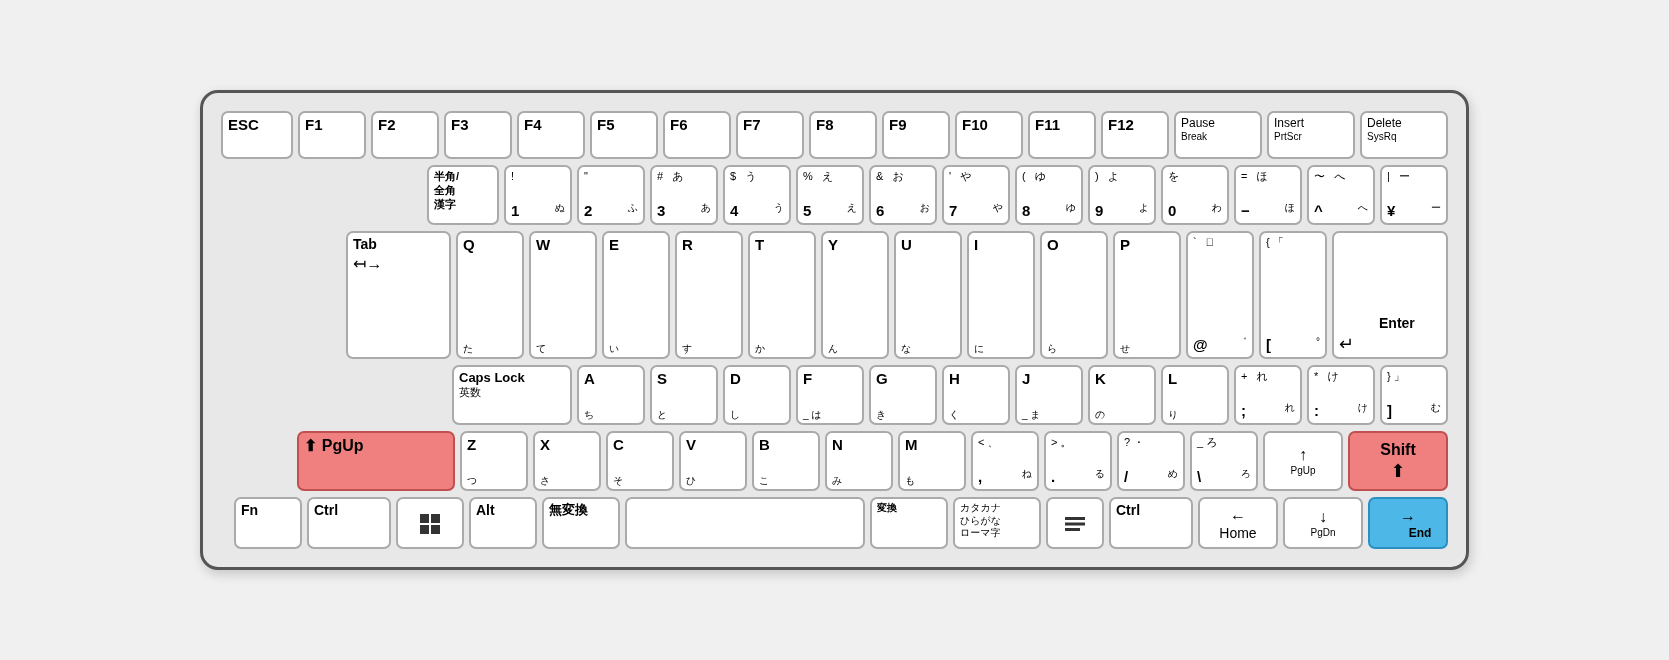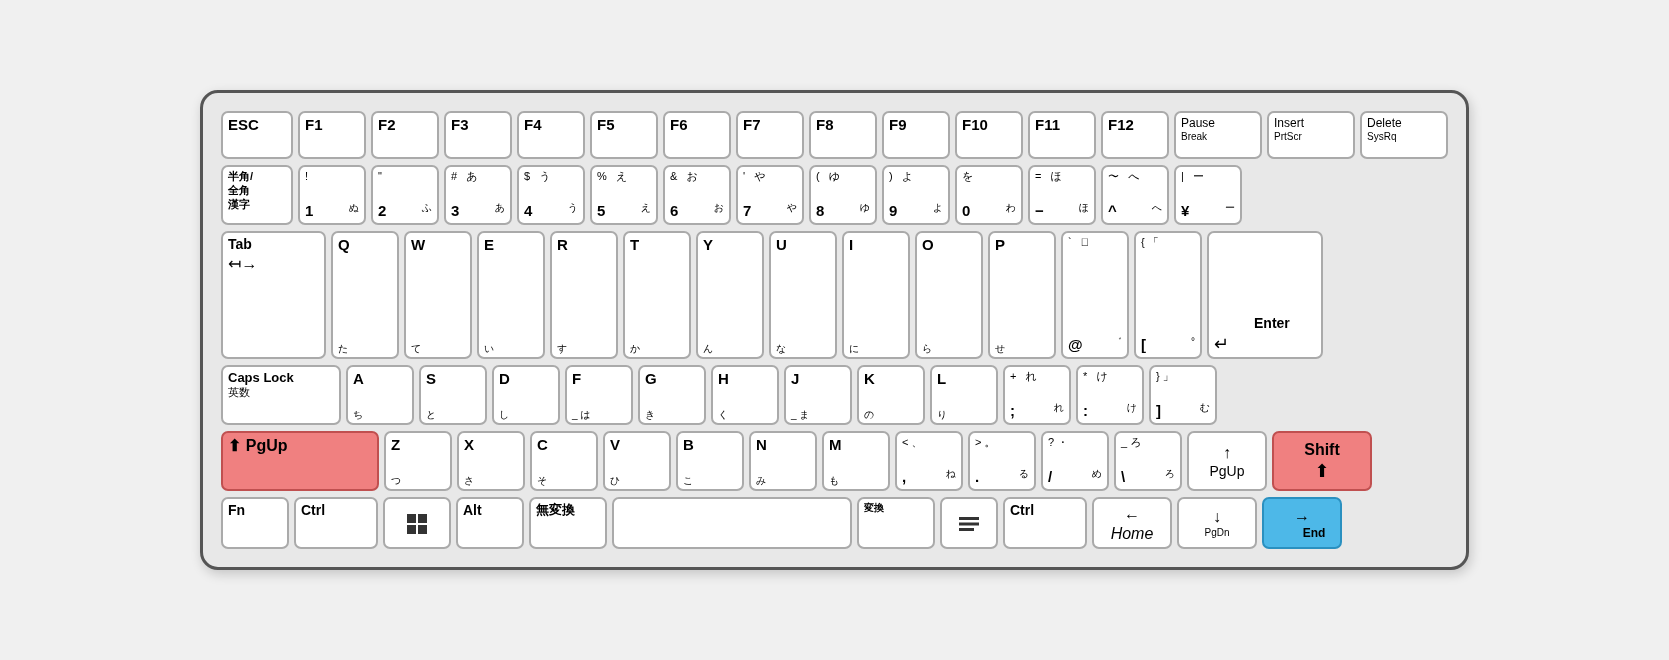--- a/index.html
+++ b/index.html
@@ -18,20 +18,21 @@
       padding: 18px 18px 18px 18px;
       display: flex;
       flex-direction: column;
       gap: 6px;
       box-shadow: 2px 4px 12px rgba(0,0,0,0.18);
     }
     .key-row {
       display: flex;
       gap: 5px;
       align-items: stretch;
+      justify-content: flex-end;
     }
     .key {
       background: #fff;
       border: 2px solid #aaa;
       border-radius: 7px;
       display: flex;
       flex-direction: column;
       align-items: flex-start;
       justify-content: flex-start;
       padding: 3px 5px 2px 5px;
@@ -583,21 +584,21 @@
       <div class="row-top">
           <span>_ ろ</span>
         </div>
       <div class="row-bot">
         <span style="font-size:15px;font-weight:bold;">\</span>
         <span style="font-size:10px;">ろ</span>
       </div>
     </div>
     <div class="key w-pgup" style="align-items:center;justify-content:center;">
       <span style="font-size:16px;">↑</span>
-      <span style="font-size:14px;">PgUp</span>
+      <span style="font-size:10px;">PgUp</span>
     </div>
     <div class="key w-shift-right shift-right" style="align-items:center;justify-content:center;">
       <span style="font-size:16px;font-weight:bold;">Shift</span>
       <span style="font-size:18px;">⬆</span>
     </div>
   </div>
 
   <div class="key-row brow">
     <div class="key w-fn-bot">
       <span style="font-size:14px;font-weight:bold;">Fn</span>
@@ -618,34 +619,39 @@
       <span style="font-size:14px;font-weight:bold;">Alt</span>
     </div>
     <div class="key w-muhen">
       <span style="font-size:13px;font-weight:bold;">無変換</span>
     </div>
     <div class="key w-space">
     </div>
     <div class="key w-muhen">
       <span style="font-size:10px;font-weight:bold;">変換</span>
     </div>
+    <div class="key w-katakana" style="font-size:10px;">
+      <span>カタカナ</span>
+      <span>ひらがな</span>
+      <span>ローマ字</span>
+    </div>
     <div class="key w-eisu" style="align-items:center;justify-content:center;">
 
       <svg width="24" height="20" viewBox="0 0 24 20">
         <rect x="2" y="3" width="20" height="3" fill="#333"></rect>
         <rect x="2" y="8.5" width="20" height="3" fill="#333"></rect>
         <rect x="2" y="14" width="15" height="3" fill="#333"></rect>
       </svg>
     </div>
     <div class="key w-ctrl-bot">
       <span style="font-size:14px;font-weight:bold;">Ctrl</span>
     </div>
     <div class="key w-home" style="align-items:center;justify-content:center;">
       <span style="font-size:16px;">←</span>
-      <span style="font-size:16px;font-style:italic;">Home</span>
+      <span style="font-size:14px;">Home</span>
     </div>
     <div class="key w-pgdn" style="align-items:center;justify-content:center;">
       <span style="font-size:16px;">↓</span>
       <span style="font-size:10px;">PgDn</span>
     </div>
     <div class="key w-end end-key" style="align-items:center;justify-content:center;">
       <span style="font-size:16px;font-weight:bold;">→</span>
       <span style="font-size:12px;font-weight:bold;margin-left:24px;">End</span>
     </div>
   </div>

